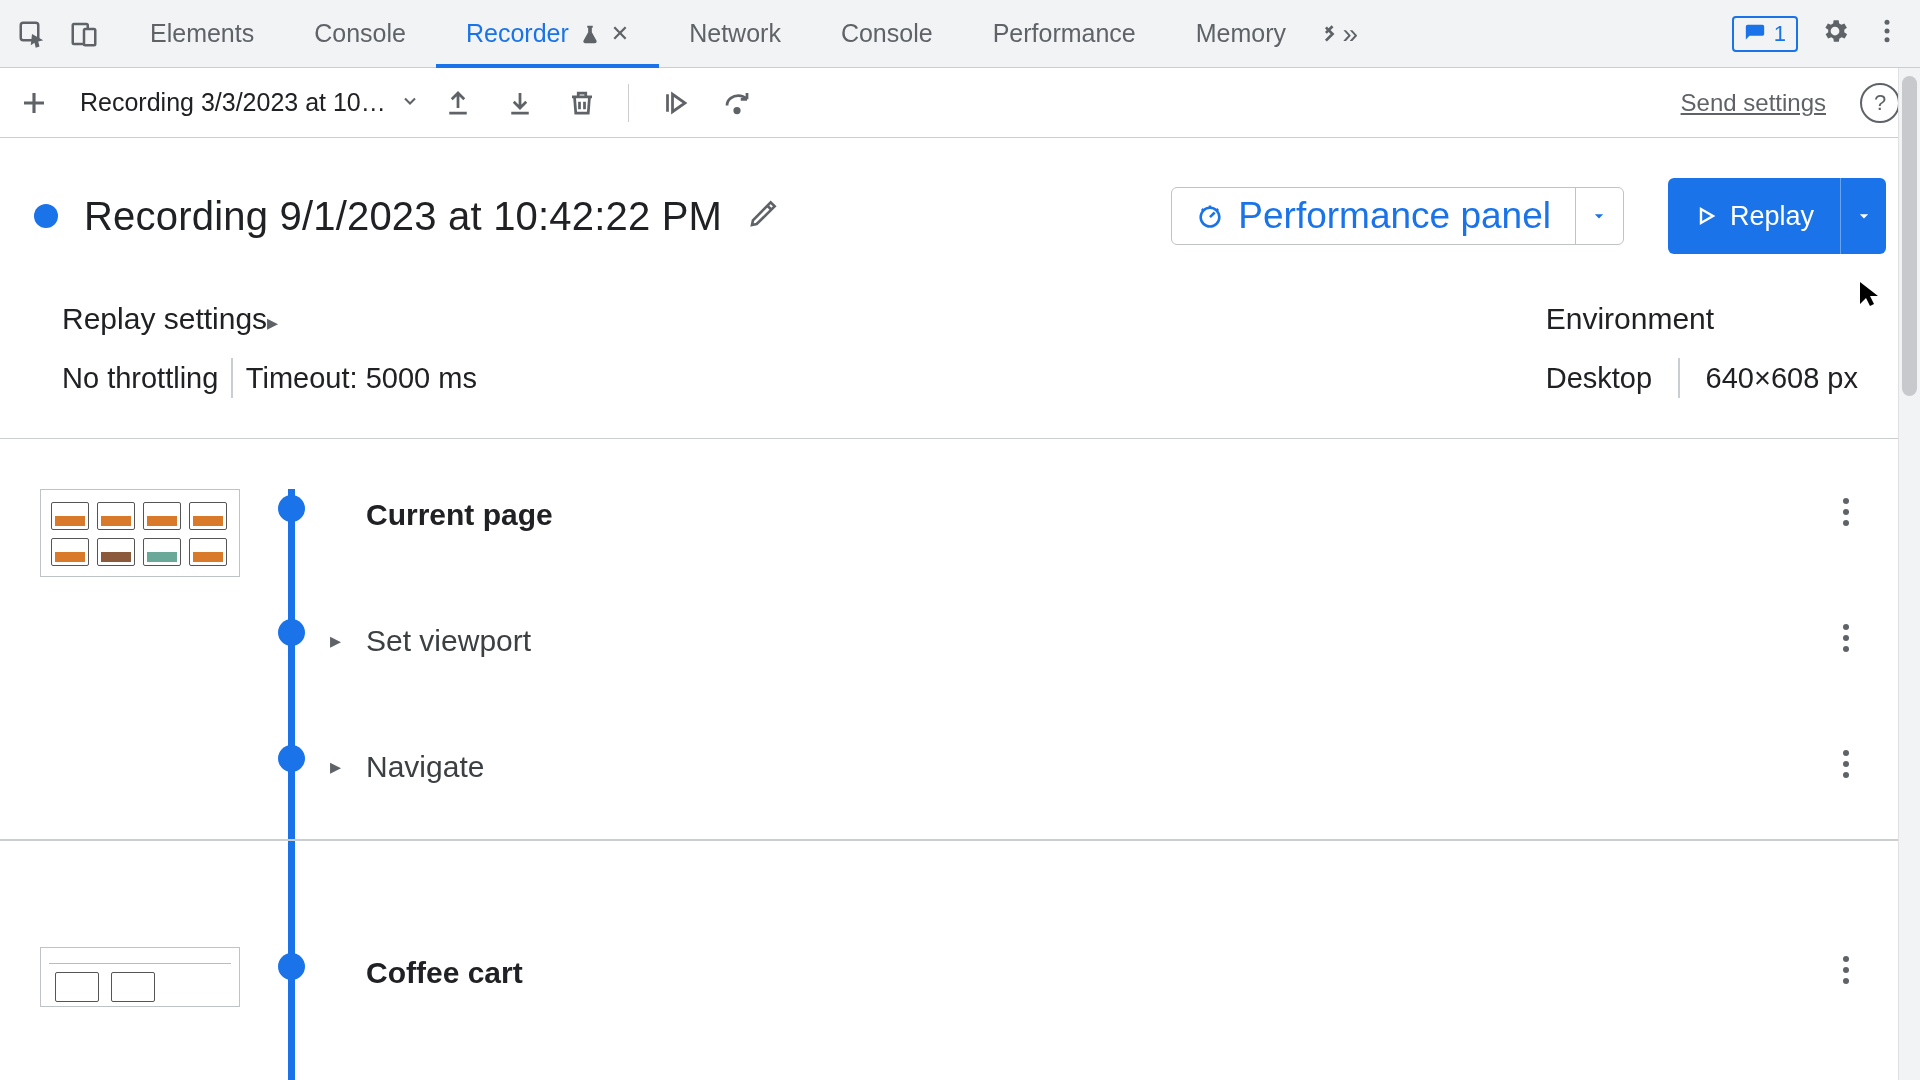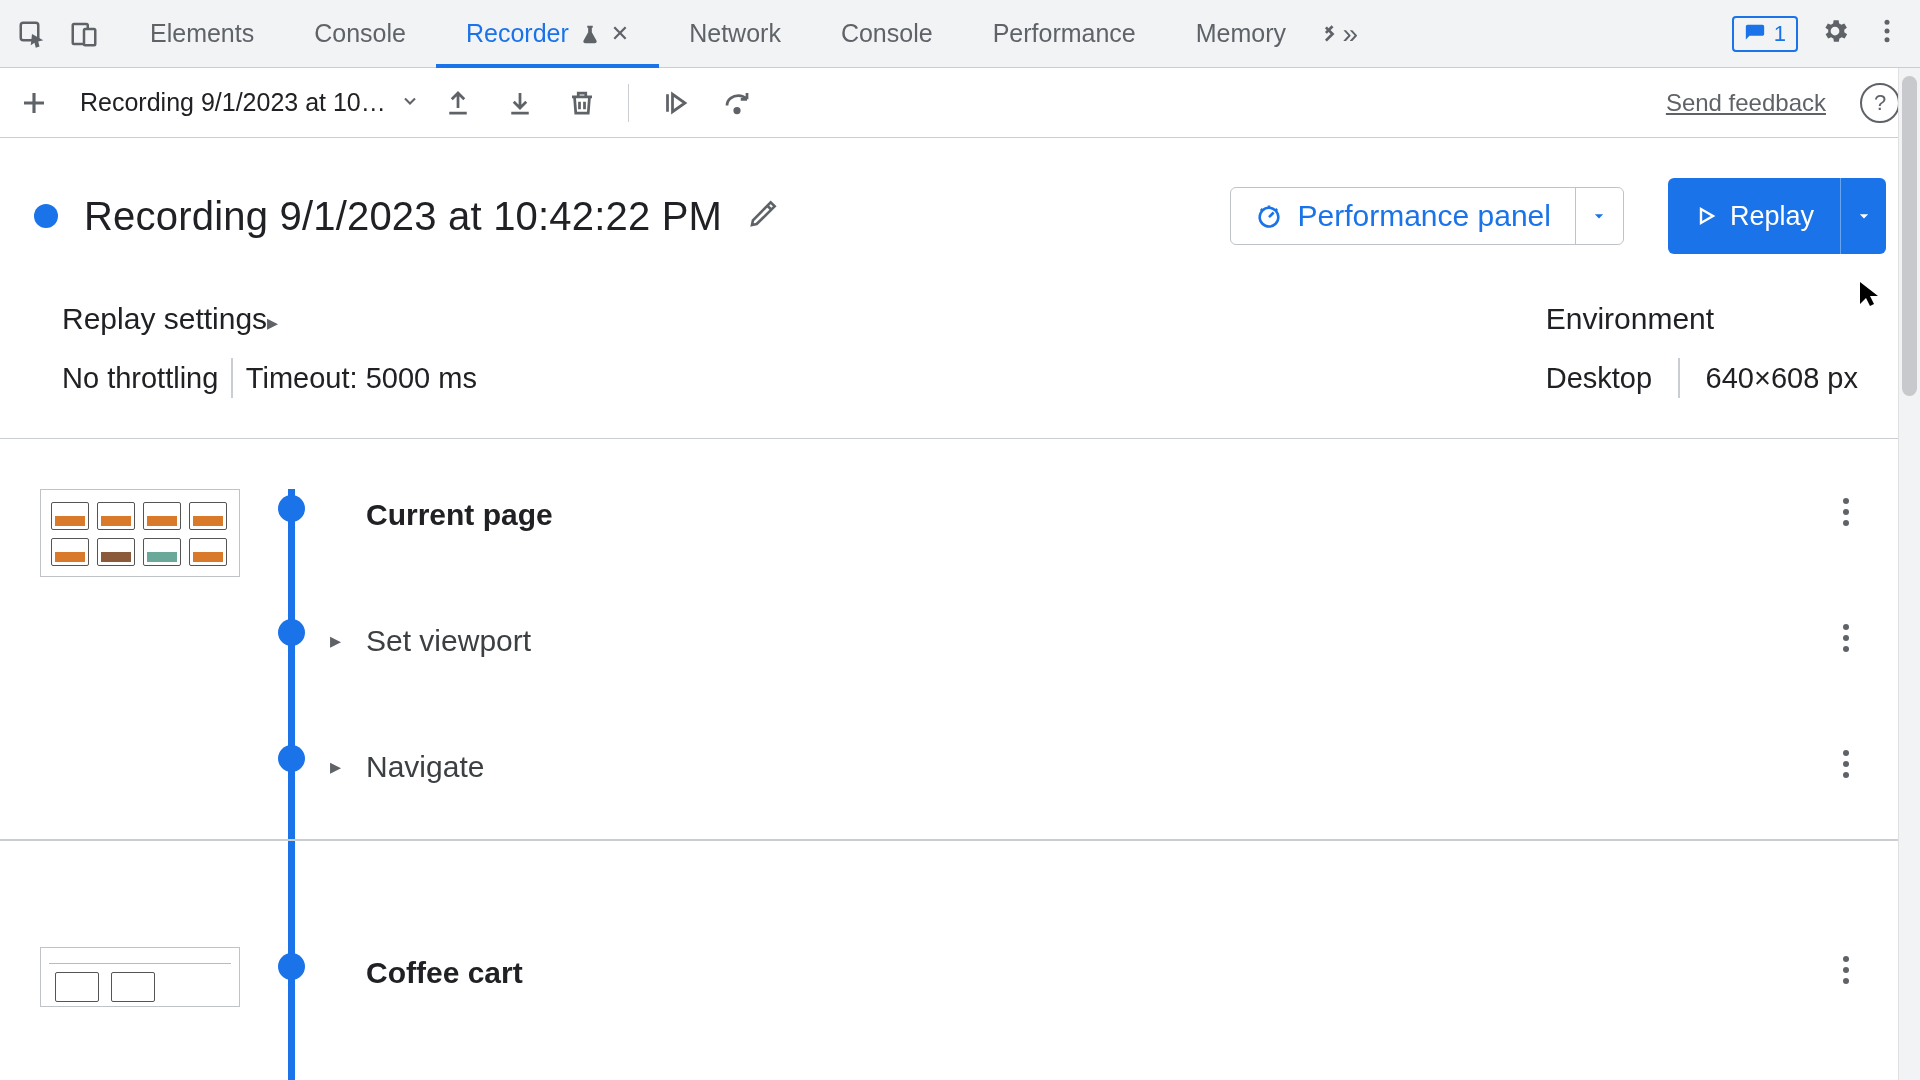--- a/index.html
+++ b/index.html
@@ -33,21 +33,21 @@
   .help-circle { width:40px; height:40px; border:2px solid #5f6368; border-radius:50%; display:flex; align-items:center; justify-content:center; color:#5f6368; font-size:22px; margin-left:20px; }
 
   
   .title-row { display:flex; align-items:center; padding:40px 34px 18px 34px; gap:26px; }
   .title-dot { width:24px; height:24px; border-radius:50%; background:#1a73e8; flex-shrink:0; }
   .title-text { font-size:40px; font-weight:400; letter-spacing:0.2px; }
   .edit-pencil { color:#5f6368; }
   .edit-pencil svg { width:32px; height:32px; }
   .title-spacer { flex:1; }
   .perf-btn { display:flex; align-items:center; border:1.5px solid #bfc3c7; border-radius:6px; height:58px; overflow:hidden; }
-  .perf-btn .main { display:flex; align-items:center; gap:14px; padding:0 24px; color:#1a73e8; font-size:30px; }
+  .perf-btn .main { display:flex; align-items:center; gap:14px; padding:0 24px; color:#1a73e8; font-size:37px; }
   .perf-btn .main svg { width:28px; height:28px; }
   .perf-btn .drop { width:48px; height:100%; display:flex; align-items:center; justify-content:center; color:#1a73e8; border-left:1.5px solid #bfc3c7; }
   .replay-btn { display:flex; align-items:center; background:#1a73e8; border-radius:6px; height:76px; overflow:hidden; margin-left:18px; }
   .replay-btn .main { display:flex; align-items:center; gap:12px; padding:0 26px; color:#fff; font-size:27px; }
   .replay-btn .main svg { width:24px; height:24px; }
   .replay-btn .drop { width:46px; height:100%; display:flex; align-items:center; justify-content:center; color:#fff; border-left:1px solid rgba(255,255,255,0.35); }
 
   
   .settings-row { display:flex; align-items:flex-start; padding:30px 62px 40px 62px; border-bottom:1.5px solid #cacdd1; }
   .settings-left { flex:1; }
@@ -162,21 +162,21 @@
   </div>
 </div>
 
 <div class="toolbar">
   <div class="tb-btn">
     <svg viewBox="0 0 24 24" fill="none" stroke="#5f6368" stroke-width="2.5">
         <path d="M12 4v16M4 12h16"></path>
       </svg>
   </div>
   <div class="rec-select">
-    <span>Recording 9/1/2023 at 10…</span>
+    <span>Recording 3/3/2023 at 10…</span>
     <span class="chev"><svg viewBox="0 0 24 24" fill="none" stroke="#5f6368" stroke-width="2.5">
           <path d="M6 9l6 6 6-6"></path>
         </svg></span>
   </div>
   <div class="tb-btn">
     <svg viewBox="0 0 24 24" fill="none" stroke="#5f6368" stroke-width="2.2">
         <path d="M12 16V4M7 9l5-5 5 5M5 20h14"></path>
       </svg>
   </div>
   <div class="tb-btn">
@@ -194,21 +194,21 @@
     <svg viewBox="0 0 24 24" fill="none" stroke="#5f6368" stroke-width="2.2">
         <path d="M6 5v14M10 5l10 7-10 7V5z" fill="none"></path>
       </svg>
   </div>
   <div class="tb-btn">
     <svg viewBox="0 0 24 24" fill="none" stroke="#5f6368" stroke-width="2.2">
         <path d="M4 14c0-5 5-8 9-8s7 3 7 3m0 0V4m0 5h-5"></path>
         <circle cx="12" cy="18" r="1.8" fill="#5f6368"></circle>
       </svg>
   </div>
-  <a class="feedback">Send feedback</a>
+  <a class="feedback">Send settings</a>
   <div class="help-circle">?</div>
 </div>
 
 <div class="title-row">
   <div class="title-dot"></div>
   <div class="title-text">Recording 9/1/2023 at 10:42:22 PM</div>
   <div class="edit-pencil">
     <svg viewBox="0 0 24 24" fill="none" stroke="#5f6368" stroke-width="2">
         <path d="M3 21l3.5-.7L20 7l-3-3L3.7 17.5 3 21zM14 6l3 3"></path>
       </svg>

